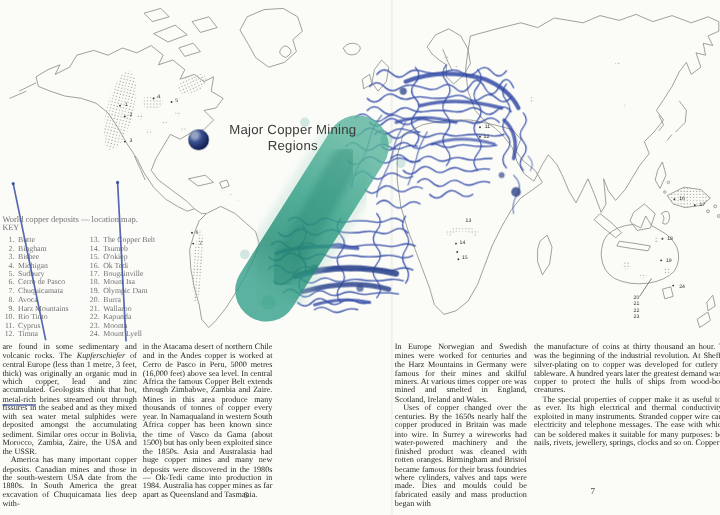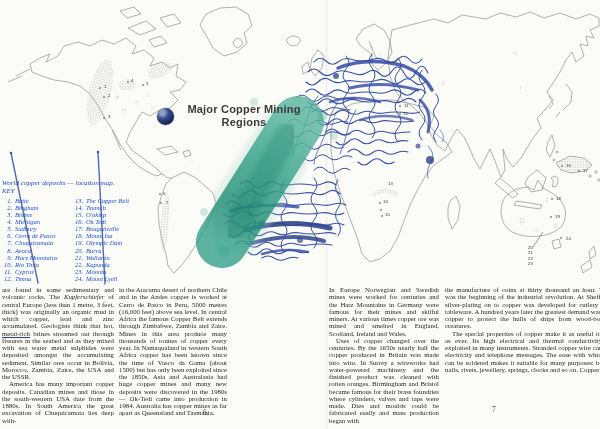--- a/index.html
+++ b/index.html
@@ -8,24 +8,24 @@
   .map-svg{position:absolute;left:0;top:0;}
   .overlay-svg{position:absolute;left:0;top:0;pointer-events:none;}
   .gutter{position:absolute;left:325px;top:0;width:3px;height:429px;
           background:linear-gradient(90deg,transparent,rgba(60,60,50,.07),transparent);}
   
   .legend{position:absolute;left:157px;top:103px;display:flex;align-items:flex-start;}
   .sphere{width:17px;height:17px;border-radius:50%;margin-top:5px;flex:none;
           background:radial-gradient(circle at 32% 28%, #93a1c4 0 14%, #3a4f8f 34%, #16265c 68%, #0d1940 100%);
           box-shadow:0 0 0 .5px rgba(20,30,70,.4);}
   .legend-text{width:128px;margin-left:6px;text-align:center;
-               font-family:"Liberation Sans",sans-serif;font-weight:bold;
+               font-family:"Liberation Sans",sans-serif;font-weight:normal;
                font-size:11px;line-height:13px;color:#3b3b38;letter-spacing:.2px;}
   
-  .key{position:absolute;left:2px;top:179px;width:156px;font-style:italic;color:#1d4ed8;}
+  .key{position:absolute;left:2px;top:179px;width:156px;color:#737373;}
   .key-title{font-size:7.1px;line-height:8px;margin:0;white-space:nowrap;}
   .key-heading{font-size:6.8px;line-height:7.5px;margin:0;}
   .key-cols{display:flex;margin-top:2px;}
   .kcol{list-style:none;margin:0;padding:0;font-size:6.5px;}
   .kcol li{display:flex;line-height:7.15px;}
   .kn{flex:none;text-align:right;}
   .c1 .kn{width:10px;} .c2 .kn{width:13px;}
   .kv{margin-left:3px;white-space:nowrap;}
   .c1{width:66px;} .c2{margin-left:2px;}
   

